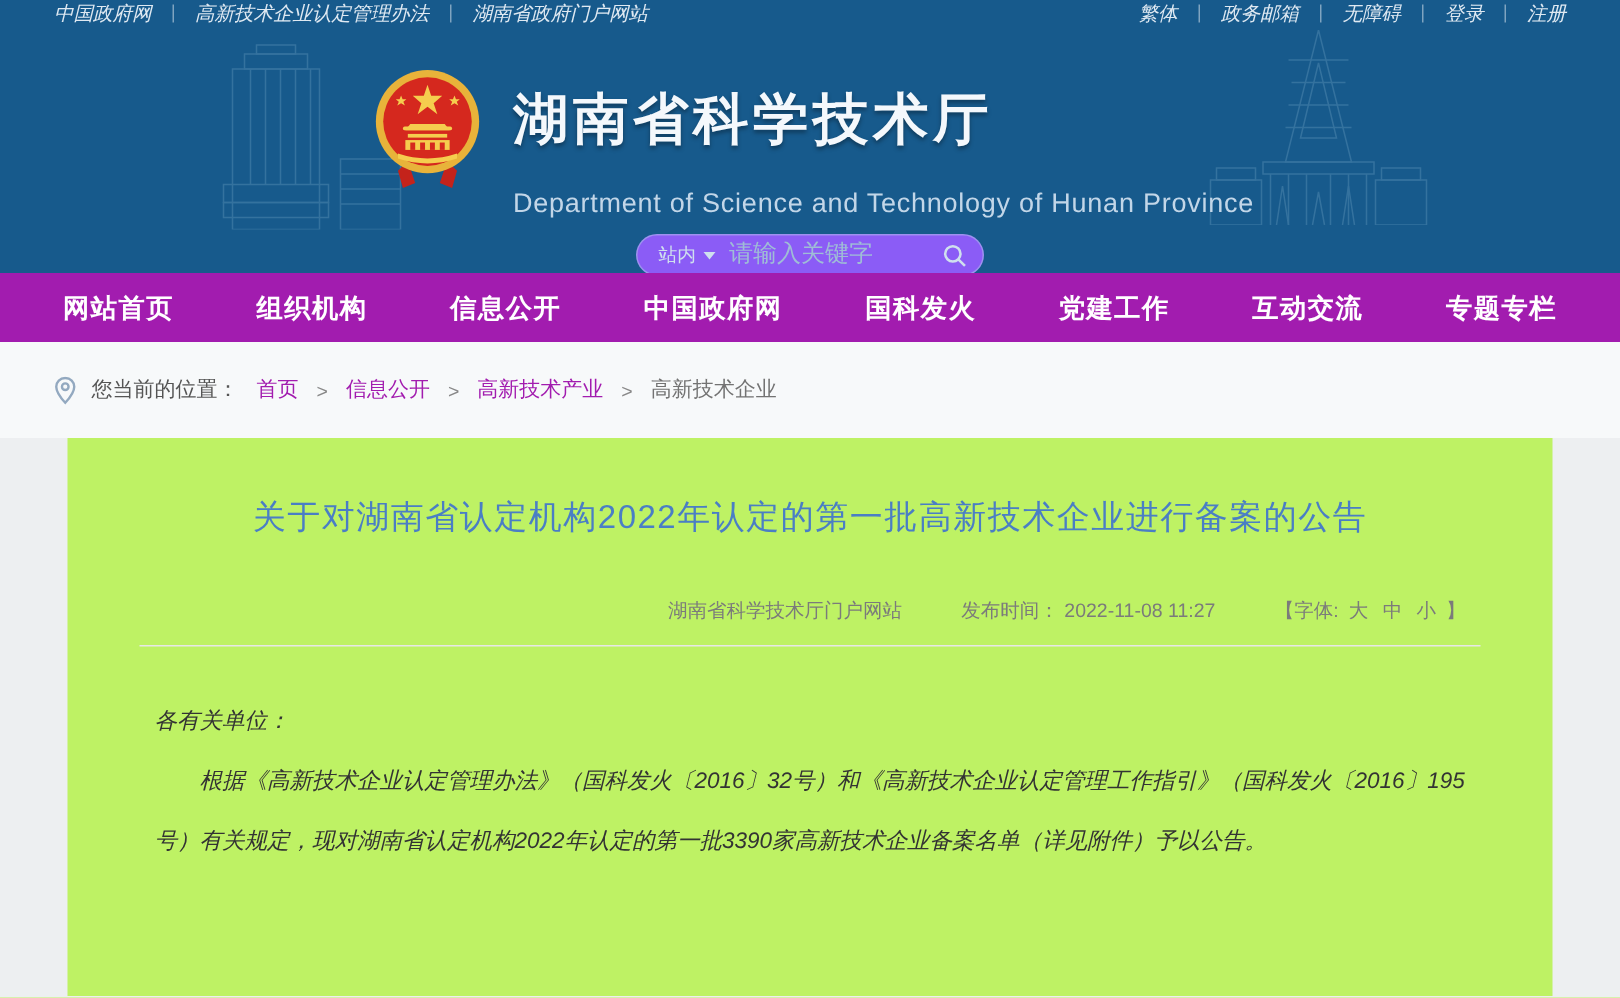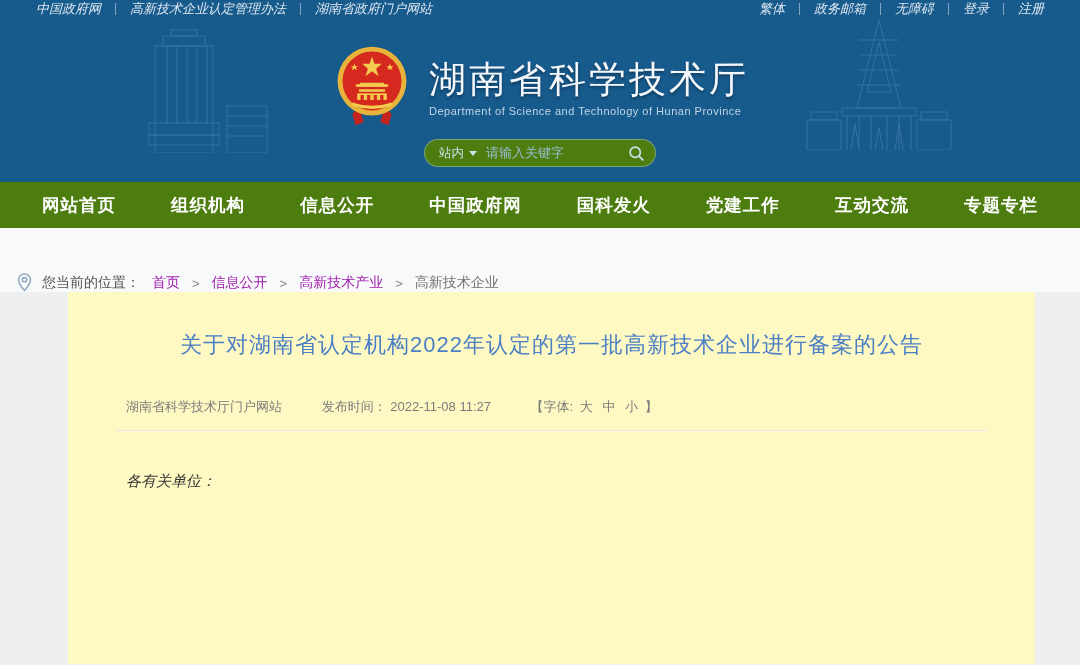--- a/index.html
+++ b/index.html
@@ -15,56 +15,56 @@
   .topbar { position:relative; z-index:2; display:flex; justify-content:space-between;
             align-items:flex-start; height:35px; padding:0 36px; font-size:13px; color:#dfe9f2;font-style:italic; }
   .topbar a { color:#dfe9f2; text-decoration:none; cursor:pointer; }
   .tb-group { display:flex; align-items:center; gap:14px; }
   .tb-sep { width:1px; height:12px; background:rgba(255,255,255,.45); display:inline-block; }
 
   .brand { position:relative; z-index:2; display:flex; align-items:flex-start;
            justify-content:center; margin-top:8px; gap:16px; }
   .emblem { width:82px; height:86px; flex:0 0 auto; }
   .brand-text { padding-top:12px; }
-  .site-title { font-size:37px; font-weight:normal; letter-spacing:3px; color:#f4f8fc;
+  .site-title { font-size:37px; font-weight:bold; letter-spacing:3px; color:#f4f8fc;
                 text-shadow:0 2px 3px rgba(0,0,0,.35); }
-  .site-subtitle { margin-top:0; font-size:11px; color:#c2d6e8; letter-spacing:.5px; }
+  .site-subtitle { margin-top:20px; font-size:18px; color:#c2d6e8; letter-spacing:.5px; }
 
   .searchbar { position:relative; z-index:2; width:232px; height:28px; margin:10px auto 0;
-               background:#4d7c0f; border:1px solid rgba(182,211,233,.45); border-radius:15px;
+               background:#8b5cf6; border:1px solid rgba(182,211,233,.45); border-radius:15px;
                display:flex; align-items:center; padding:0 10px 0 14px; }
   .search-scope { display:flex; align-items:center; gap:5px; color:#cfe0ee; font-size:12.5px;
                   cursor:pointer; white-space:nowrap; }
   .caret { width:0; height:0; border-left:4px solid transparent; border-right:4px solid transparent;
            border-top:5px solid #cfe0ee; display:inline-block; }
   .search-input { flex:1; min-width:0; margin-left:9px; background:transparent; border:none; outline:none;
-                  font-size:13px; color:#e6eef5; font-family:Liberation Mono, monospace; }
+                  font-size:16px; color:#e6eef5; font-family:Liberation Sans, sans-serif; }
   .search-input::placeholder { color:#9fbdd6; }
   .search-btn { background:none; border:none; cursor:pointer; display:flex; align-items:center; }
 
   
   .mainnav { display:flex; justify-content:space-between; align-items:center; height:46px;
-             background:#4d7c0f; padding:0 42px;gap:12px; }
+             background:#a21caf; padding:0 42px;gap:12px; }
   .mainnav a { color:#ffffff; font-size:17.5px; font-weight:bold; text-decoration:none;
                letter-spacing:1px; cursor:pointer; }
 
   
-  .crumbbar { height:64px; background:#f7f9fa; display:flex; align-items:flex-end; padding:0 17px; }
+  .crumbbar { height:64px; background:#f7f9fa; display:flex; align-items:center; padding:0 36px; }
   .crumbbar .pin { margin-right:10px; display:flex; }
   .crumb-txt { font-size:14px; color:#555; display:flex; align-items:center; gap:12px; }
   .crumb-txt a { color:#a21caf; text-decoration:none; cursor:pointer; }
   .crumb-txt a.current { color:#737373; }
   .crumb-sep { color:#888; font-size:13px; }
 
   
   .main-area { background:#edeff1; padding:0 45px; }
-  .card { background:#fef9c3; min-height:372px; padding:38px 40px 30px;margin-left:23px; }
+  .card { background:#bef264; min-height:372px; padding:38px 40px 30px; }
   .art-title { text-align:center; font-size:22px; font-weight:400; color:#4a7ec5;
                letter-spacing:1px; }
-  .art-meta { margin-top:38px; text-align:left; font-size:13px; color:#7b7b7b; }
+  .art-meta { margin-top:38px; text-align:right; font-size:13px; color:#7b7b7b; }
   .art-meta .chunk { margin:0 18px; }
   .art-meta a.fsz { color:#7b7b7b; text-decoration:none; cursor:pointer; margin:0 3px; }
   .meta-rule { border:none; border-top:1px solid #e7e7e7; margin:14px 8px 0; }
 
   .art-body { margin-top:30px; padding:0 18px; font-size:15px; color:#333; line-height:40px;font-style:italic; }
   .art-body p.indent { text-indent:2em; }
 </style>
 </head>
 <body>
 
@@ -209,15 +209,16 @@
         <a class="fsz">中</a>
         <a class="fsz">小</a>
         <span>】</span>
       </span>
     </div>
 
     <hr class="meta-rule">
 
     <div class="art-body">
       <p>各有关单位：</p>
+      <p class="indent">根据《高新技术企业认定管理办法》（国科发火〔2016〕32号）和《高新技术企业认定管理工作指引》（国科发火〔2016〕195号）有关规定，现对湖南省认定机构2022年认定的第一批3390家高新技术企业备案名单（详见附件）予以公告。</p>
     </div>
   </div>
 </div>
 
 </body></html>

